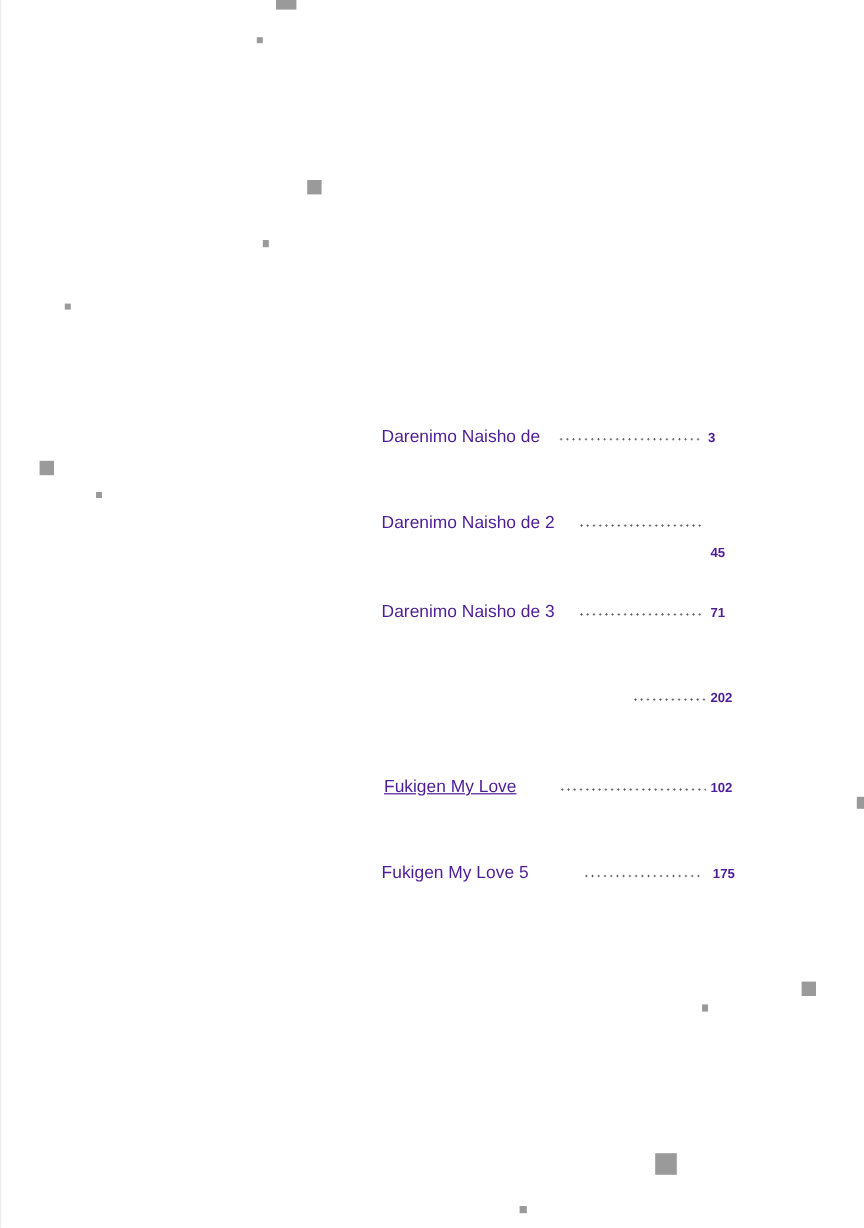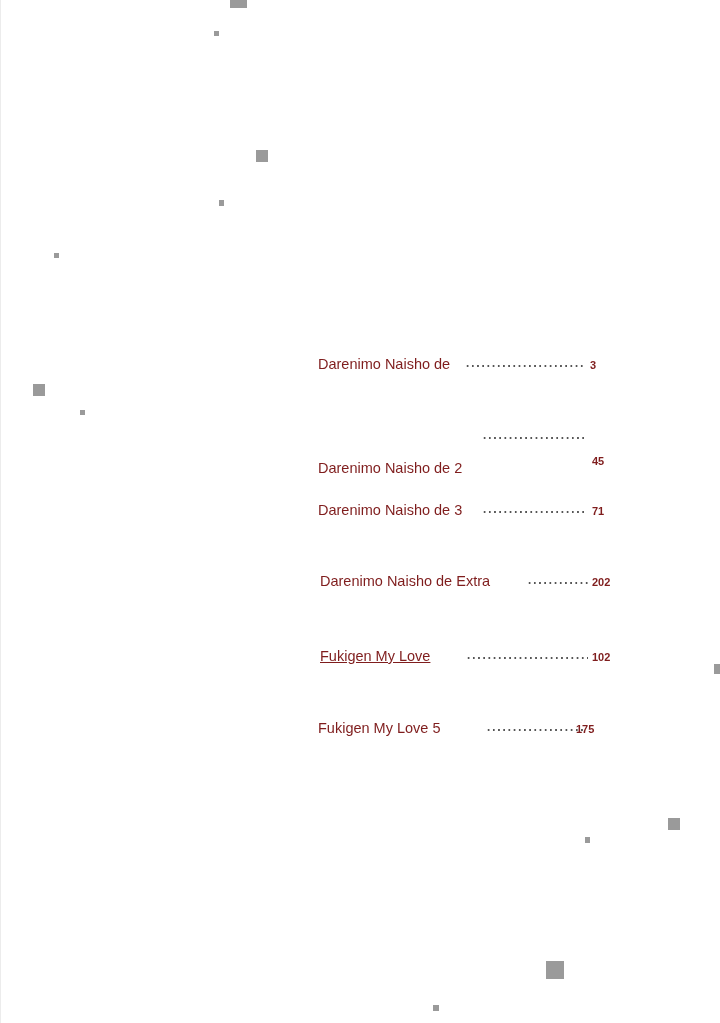--- a/index.html
+++ b/index.html
@@ -22,21 +22,21 @@
       height: 1023px;
       background: #ececec;
     }
     .square {
       position: absolute;
       background: #9a9a9a;
     }
     .toc-entry {
       position: absolute;
       height: 20px;
-      color: #7f1d1d;
+      color: #4c1d95;
     }
     .toc-title {
       position: absolute;
       top: 0;
       font-size: 14.5px;
       white-space: nowrap;
       line-height: 20px;
     }
     .toc-leader {
       position: absolute;
@@ -73,40 +73,39 @@
 <div class="square" style="left:546px; top:961px; width:18px; height:18px;"></div>
 <div class="square" style="left:433px; top:1005px; width:6px; height:6px;"></div>
 
 <div class="toc-entry" style="left:318px; top:354px; width:290px;">
   <span class="toc-title" style="left:0;">Darenimo Naisho de</span>
   <span class="toc-leader" style="left:147px; width:120px;"></span>
   <span class="toc-page" style="left:272px;">3</span>
 </div>
 
 <div class="toc-entry" style="left:318px; top:426px; width:290px;">
-  <span class="toc-title" style="left:0;margin-top:32px;">Darenimo Naisho de 2</span>
+  <span class="toc-title" style="left:0;">Darenimo Naisho de 2</span>
   <span class="toc-leader" style="left:164px; width:104px;"></span>
   <span class="toc-page" style="left:274px;margin-top:24px;">45</span>
 </div>
 
 <div class="toc-entry" style="left:318px; top:500px; width:290px;">
   <span class="toc-title" style="left:0;">Darenimo Naisho de 3</span>
   <span class="toc-leader" style="left:164px; width:104px;"></span>
   <span class="toc-page" style="left:274px;">71</span>
 </div>
 
 <div class="toc-entry" style="left:320px; top:571px; width:295px;">
-  <span class="toc-title" style="left:0;">Darenimo Naisho de Extra</span>
   <span class="toc-leader" style="left:207px; width:62px;"></span>
   <span class="toc-page" style="left:272px;">202</span>
 </div>
 
 <div class="toc-entry" style="left:320px; top:646px; width:295px;">
   <span class="toc-title" style="left:0;text-decoration:underline;">Fukigen My Love</span>
   <span class="toc-leader" style="left:146px; width:122px;"></span>
   <span class="toc-page" style="left:272px;">102</span>
 </div>
 
 <div class="toc-entry" style="left:318px; top:718px; width:295px;">
   <span class="toc-title" style="left:0;">Fukigen My Love 5</span>
   <span class="toc-leader" style="left:168px; width:100px;"></span>
-  <span class="toc-page" style="left:258px;">175</span>
+  <span class="toc-page" style="left:276px;">175</span>
 </div>
 
 </body></html>

